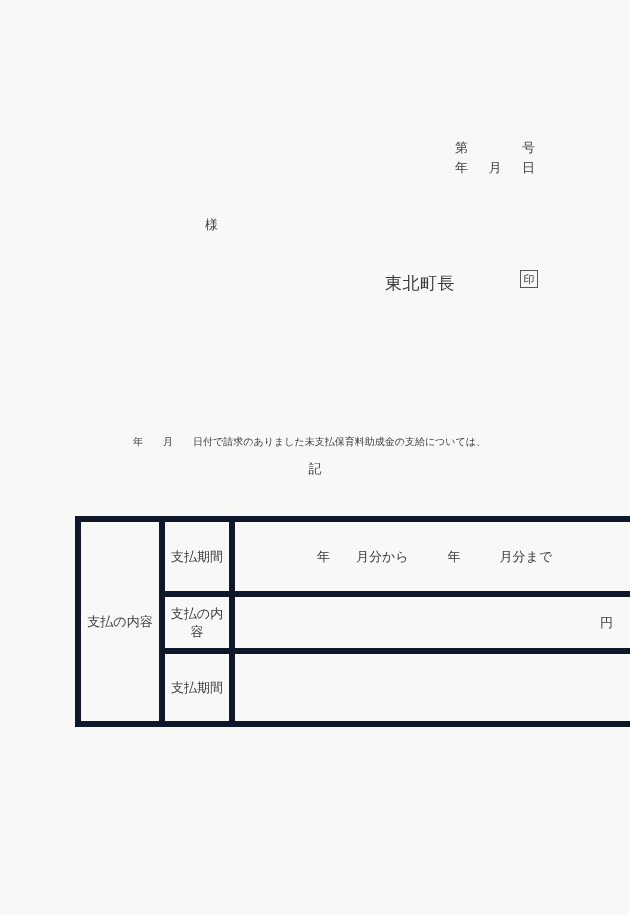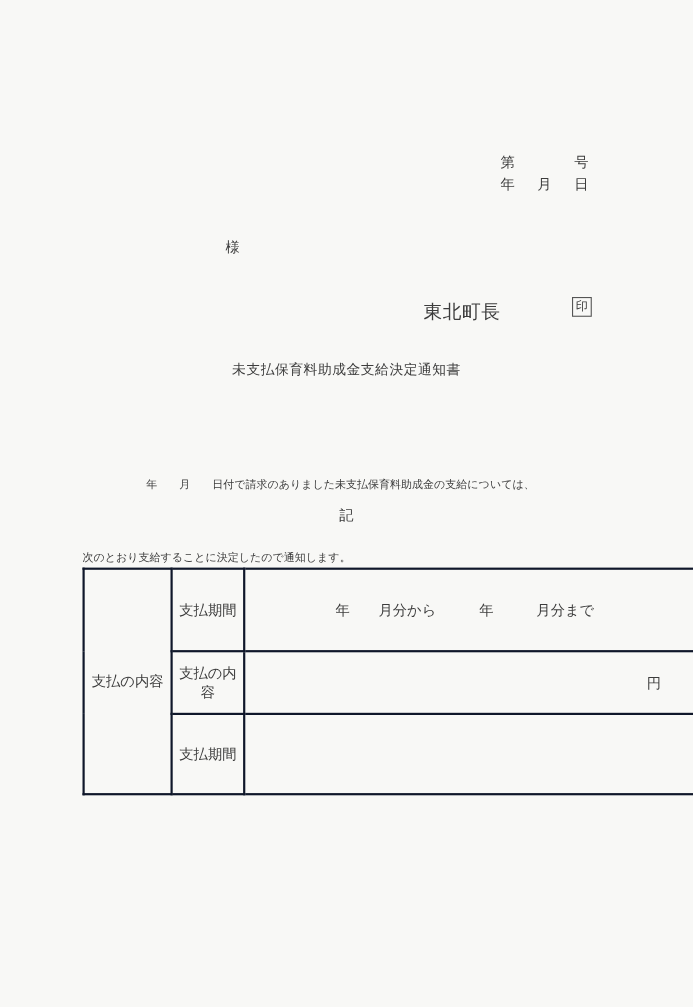--- a/index.html
+++ b/index.html
@@ -95,21 +95,21 @@
     position: absolute;
     left: 75px;
     top: 516px;
     width: 480px;
     border-collapse: collapse;
     table-layout: fixed;
     font-size: 13px;
     color: #3c3c3c;
   }
   .payment-table td {
-    border: 2px solid #0f172a;
+    border: 6px solid #0f172a;
     padding: 0;
     vertical-align: middle;
   }
   .payment-table .row-1 { height: 75px; }
   .payment-table .row-2 { height: 57px; }
   .payment-table .row-3 { height: 73px; }
   td.group-cell {
     width: 78px;
     text-align: center;
   }
@@ -148,25 +148,23 @@
   </div>
 
   <div class="addressee">様</div>
 
   <div class="issuer-title">東北町長</div>
 
   <div class="seal-box">
     <span>印</span>
   </div>
 
-  <div class="doc-title">未支払保育料助成金支給決定通知書</div>
 
   <div class="body-text">
     <div class="body-line-1">年　　月　　日付で請求のありました未支払保育料助成金の支給については、</div>
-    <div class="body-line-2">次のとおり支給することに決定したので通知します。</div>
   </div>
 
   <div class="ki-marker">記</div>
 
   <table class="payment-table">
     <tbody>
       <tr class="row-1">
         <td class="group-cell" rowspan="3">支払の内容</td>
         <td class="label-cell">支払期間</td>
         <td class="value-cell value-period">年　　月分から　　　年　　　月分まで</td>

